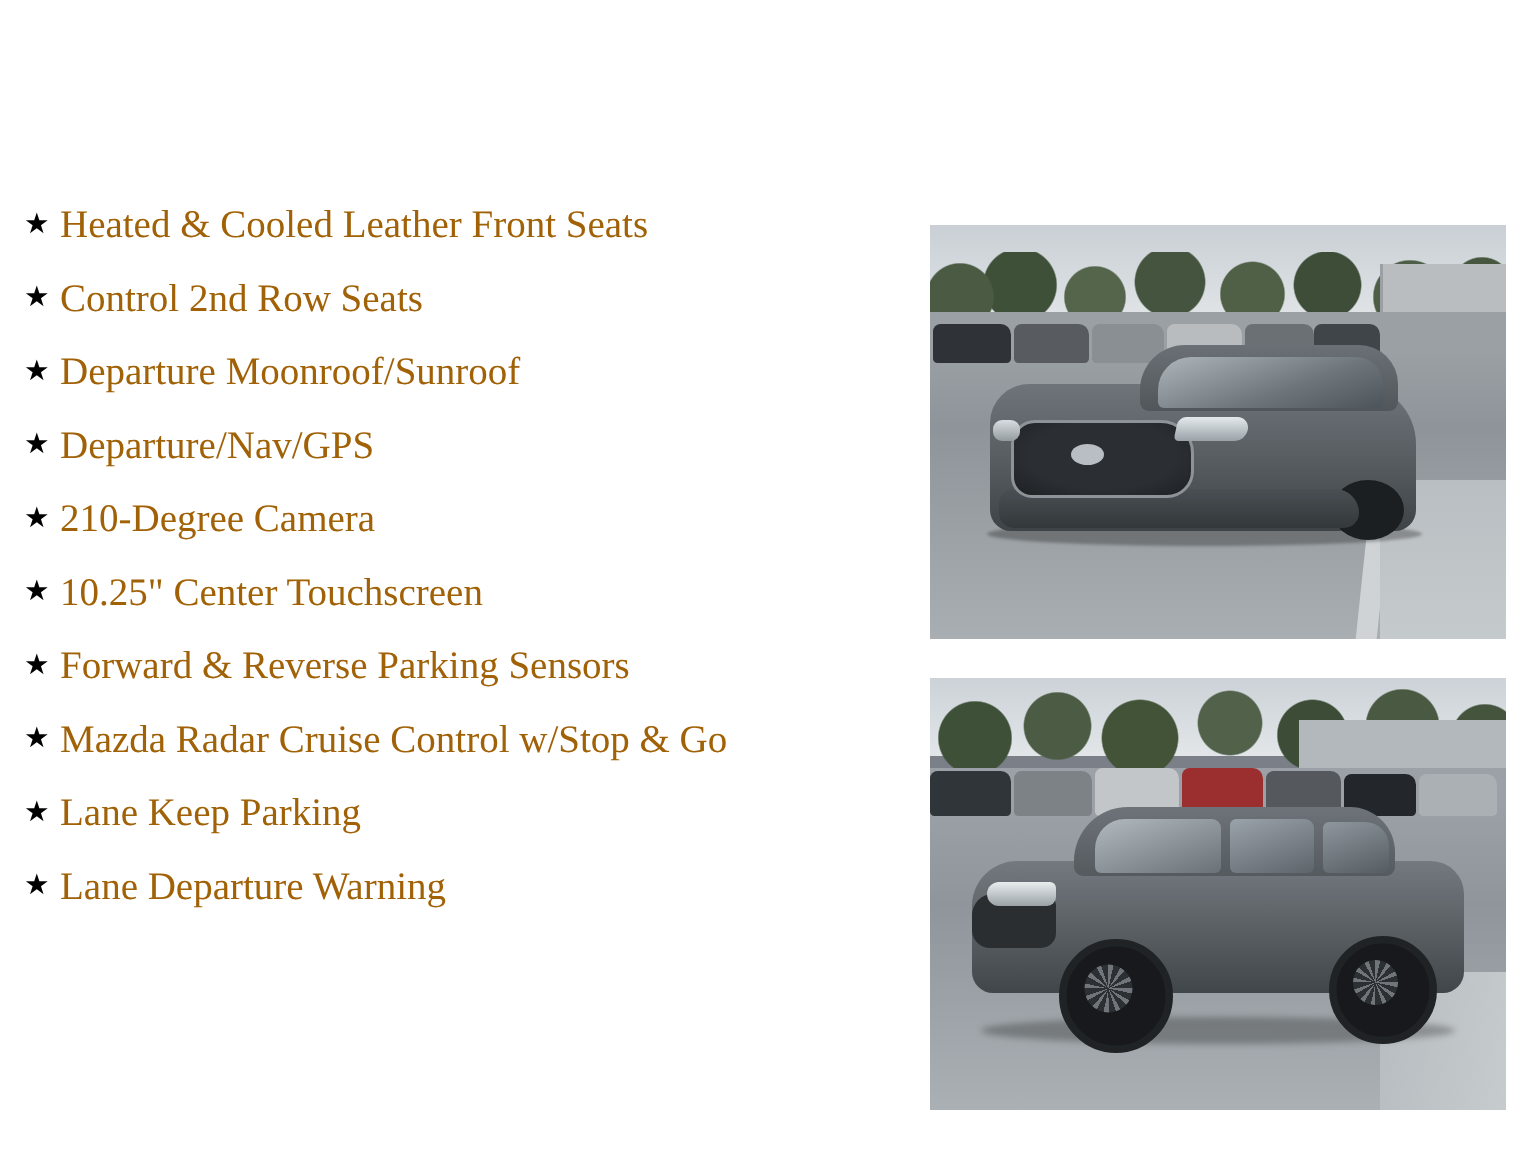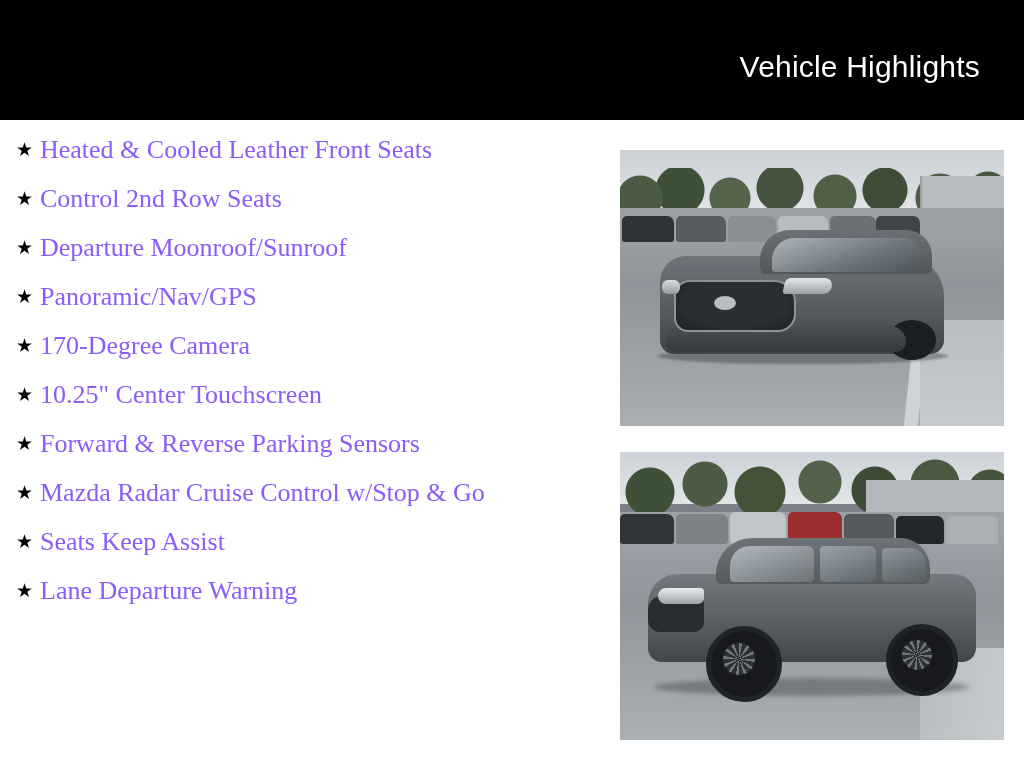--- a/index.html
+++ b/index.html
@@ -55,21 +55,21 @@
     color: #000000;
     font-family: "DejaVu Sans", sans-serif;
     font-size: 19px;
     line-height: 30px;
     text-align: left;
     padding-left: 6px;
     box-sizing: border-box;
   }
   .feature-text {
     flex: 1 1 auto;
-    color: #8b5cf6;
+    color: #a16207;
     font-family: "Liberation Serif", serif;
     font-size: 26px;
     line-height: 31px;
   }
   .photo {
     position: absolute;
     overflow: hidden;
     background: #7b8088;
   }
   .photo-top {
@@ -273,69 +273,66 @@
   .curb2 {
     position: absolute; left: 300px; top: 196px; width: 84px; height: 92px;
     background: linear-gradient(100deg,#b7bcc0,#c6cbce);
   }
 </style>
 </head>
 <body>
 
 <div class="slide">
 
-  <div class="header-bar">
-    <div class="header-title">Vehicle Highlights</div>
-  </div>
 
   <div class="features">
 
     <div class="feature-item">
       <span class="bullet-star">★</span>
       <span class="feature-text">Heated &amp; Cooled Leather Front Seats</span>
     </div>
 
     <div class="feature-item">
       <span class="bullet-star">★</span>
       <span class="feature-text">Control 2nd Row Seats</span>
     </div>
 
     <div class="feature-item">
       <span class="bullet-star">★</span>
       <span class="feature-text">Departure Moonroof/Sunroof</span>
     </div>
 
     <div class="feature-item">
       <span class="bullet-star">★</span>
-      <span class="feature-text">Panoramic/Nav/GPS</span>
-    </div>
-
-    <div class="feature-item">
-      <span class="bullet-star">★</span>
-      <span class="feature-text">170-Degree Camera</span>
+      <span class="feature-text">Departure/Nav/GPS</span>
+    </div>
+
+    <div class="feature-item">
+      <span class="bullet-star">★</span>
+      <span class="feature-text">210-Degree Camera</span>
     </div>
 
     <div class="feature-item">
       <span class="bullet-star">★</span>
       <span class="feature-text">10.25" Center Touchscreen</span>
     </div>
 
     <div class="feature-item">
       <span class="bullet-star">★</span>
       <span class="feature-text">Forward &amp; Reverse Parking Sensors</span>
     </div>
 
     <div class="feature-item">
       <span class="bullet-star">★</span>
       <span class="feature-text">Mazda Radar Cruise Control w/Stop &amp; Go</span>
     </div>
 
     <div class="feature-item">
       <span class="bullet-star">★</span>
-      <span class="feature-text">Seats Keep Assist</span>
+      <span class="feature-text">Lane Keep Parking</span>
     </div>
 
     <div class="feature-item">
       <span class="bullet-star">★</span>
       <span class="feature-text">Lane Departure Warning</span>
     </div>
 
   </div>
 
   <div class="photo photo-top">

